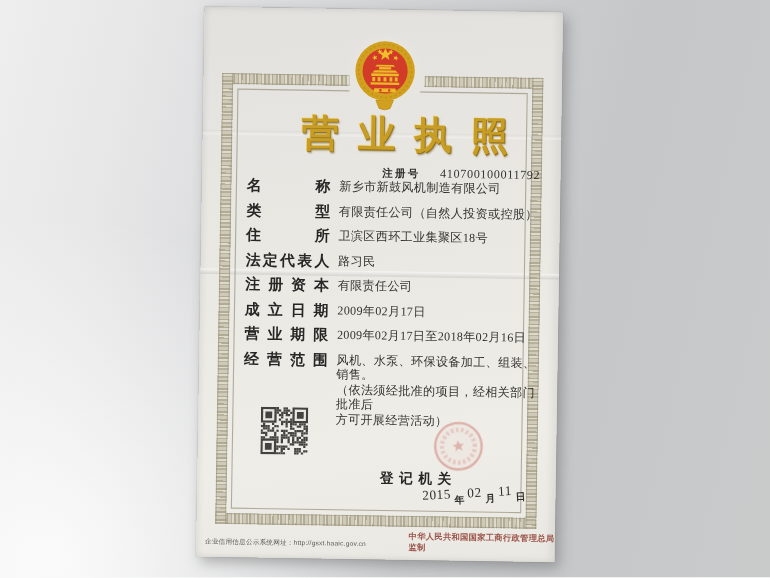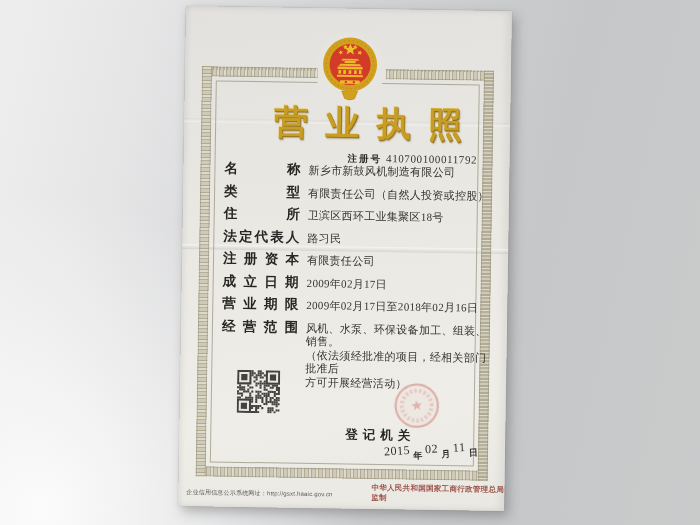--- a/index.html
+++ b/index.html
@@ -44,21 +44,21 @@
   
   .title{
     position:absolute;left:90px;top:94px;width:188px;
     font-size:34px;font-weight:bold;line-height:40px;
     text-align:justify;text-align-last:justify;
     color:#c79d26;
     text-shadow:.6px .8px 0 #8f6d10, 1.2px 1.8px 1.5px rgba(110,80,15,.5), -.6px -.6px .8px #eed47d;
   }
   
   .regline{position:absolute;left:164px;top:139px;white-space:nowrap;}
-  .regline .lab{font-size:9.5px;font-weight:bold;color:#2c2c2a;letter-spacing:2px;margin-right:4px;}
+  .regline .lab{font-size:9.5px;font-weight:bold;color:#2c2c2a;letter-spacing:2px;margin-right:18px;}
   .regline .num{font-family:"Liberation Serif",serif;font-size:11px;color:#343432;letter-spacing:.6px;}
   
   .rows{position:absolute;left:41px;top:154px;width:270px;display:flex;flex-direction:column;}
   .row{display:flex;align-items:flex-start;min-height:22.5px;}
   .row .lab{
     flex:0 0 76px;display:inline-block;width:76px;margin-right:8px;
     font-size:13.5px;font-weight:bold;color:#262624;line-height:16px;
     text-align:justify;text-align-last:justify;
   }
   .row .val{

